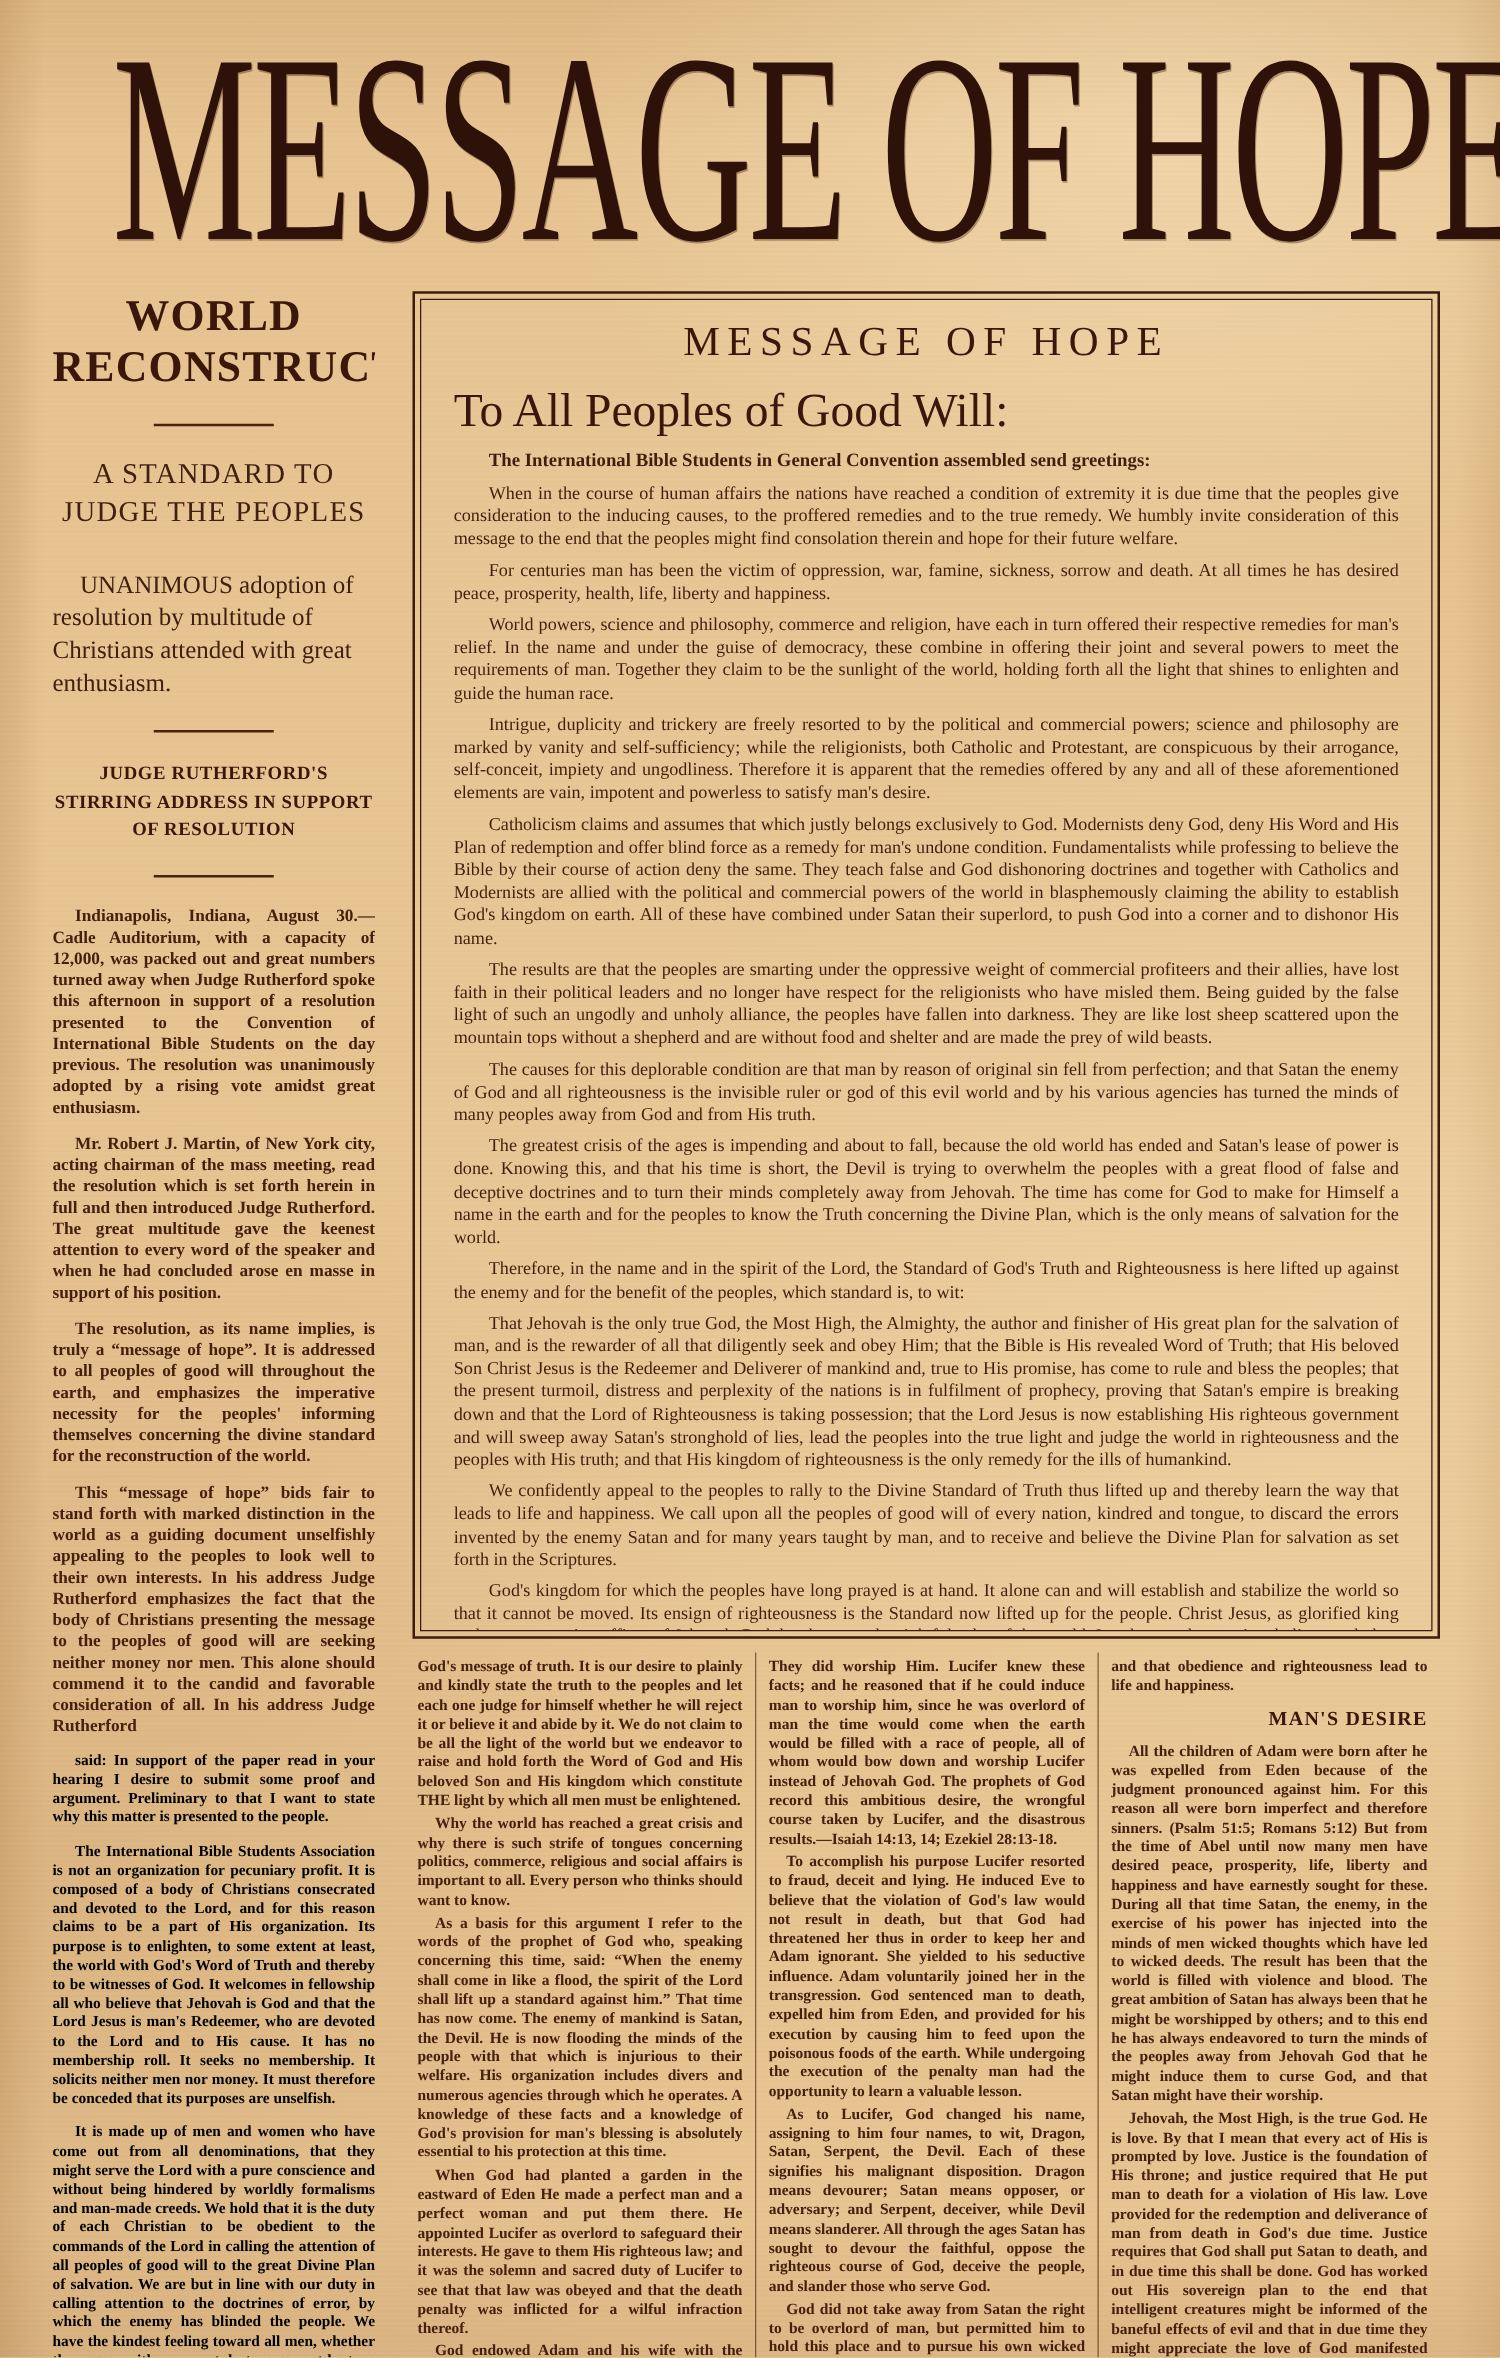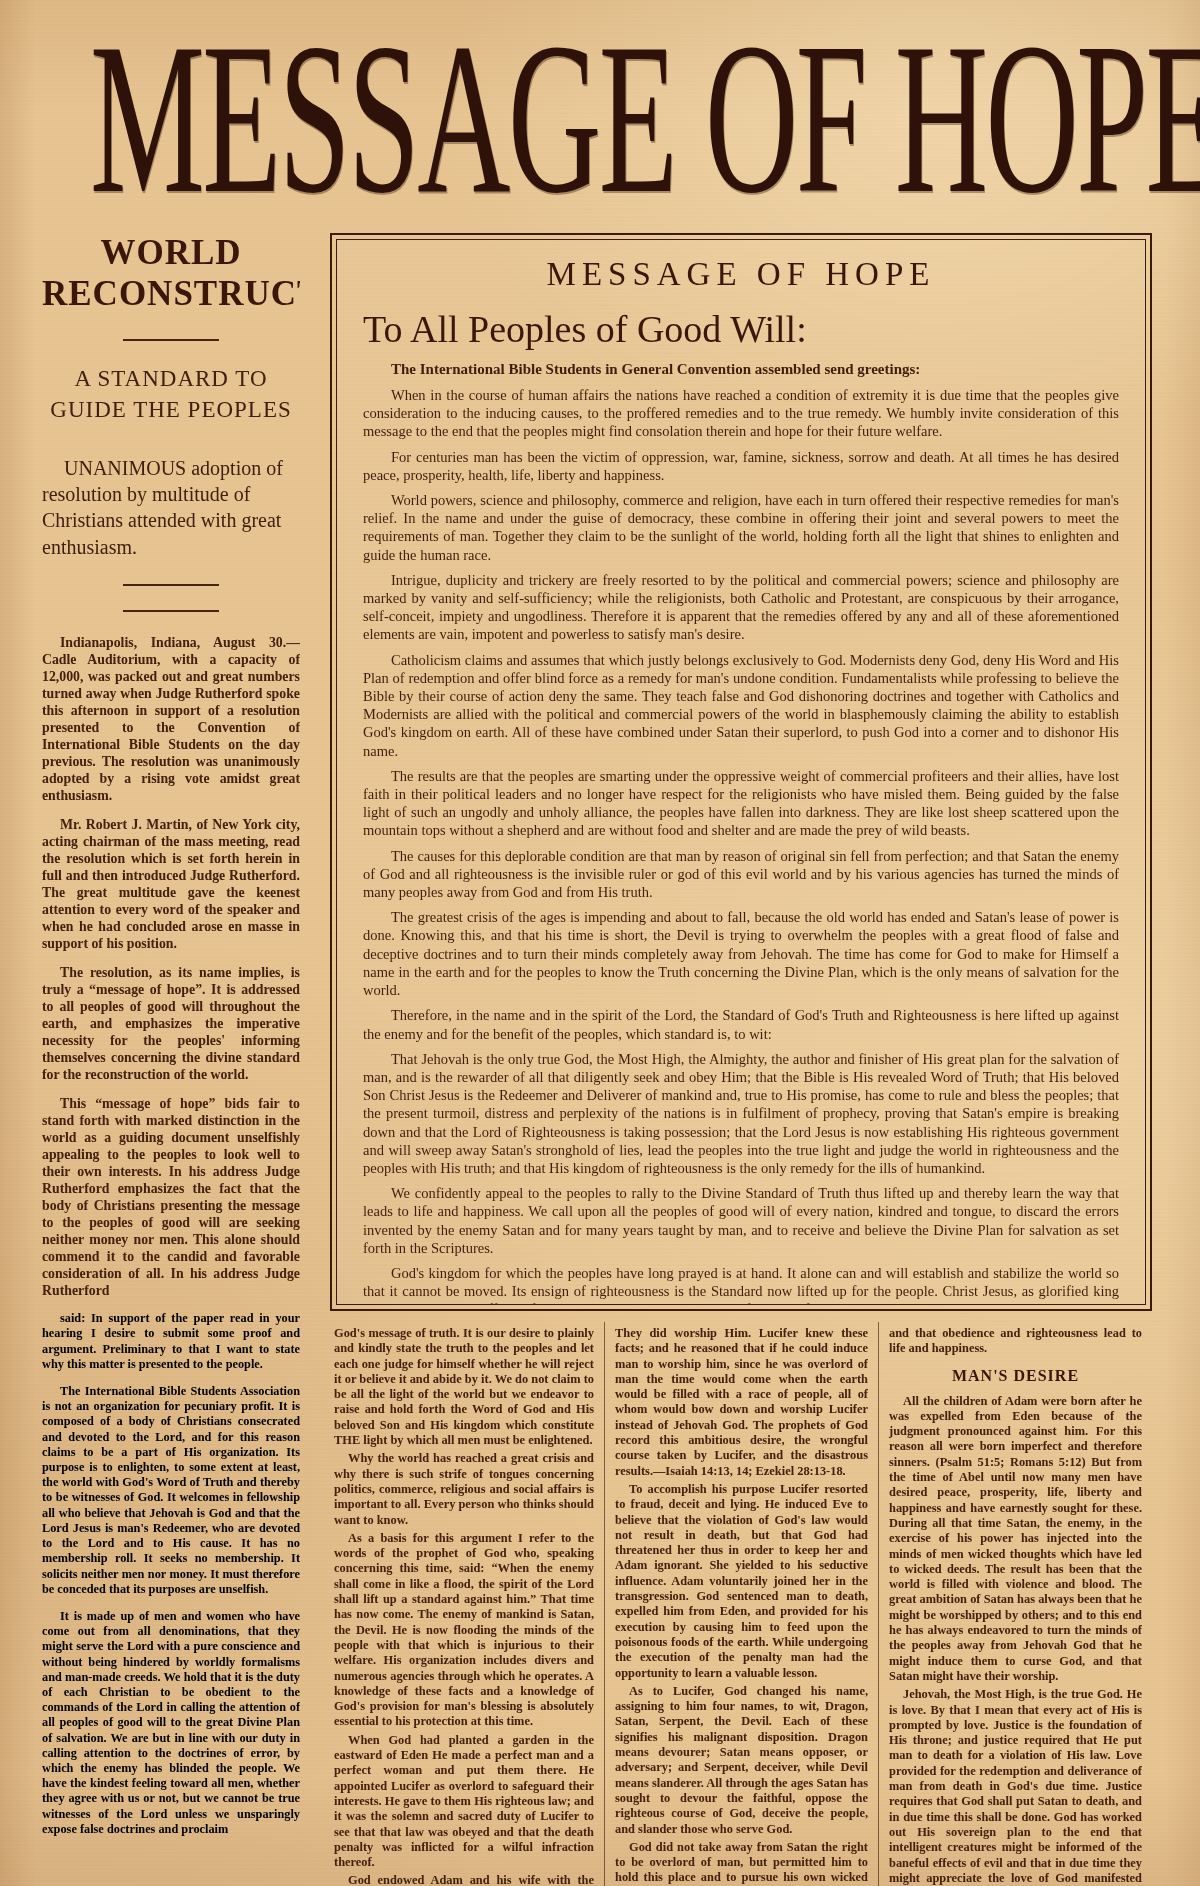--- a/index.html
+++ b/index.html
@@ -50,38 +50,39 @@
   .box-salutation{font-size:38px;font-weight:400;color:#3a160b;margin:0 0 10px;}
   .box-greeting{font-size:15px;font-weight:700;text-indent:28px;margin:0 0 8px;color:#401d0d;}
   .box-body p{font-size:14.5px;line-height:18.2px;text-align:justify;text-indent:28px;margin:0 0 7px;color:#401d0d;}
 
   
   .bottom{position:absolute;left:330px;top:1322px;width:822px;height:564px;display:flex;}
   .bcol{width:274px;box-sizing:border-box;padding:4px 10px 0 4px;overflow:hidden;text-align:justify;}
   .bcol + .bcol{border-left:1px solid rgba(70,35,15,.65);padding-left:10px;}
   .bcol p{font-size:12.4px;line-height:15.3px;font-weight:700;text-indent:14px;margin:0 0 3px;color:#44200e;}
   .bcol p.noindent{text-indent:0;}
-  .bcol-heading{text-align:center;font-size:16px;font-weight:700;letter-spacing:1px;color:#3a160b;margin:10px 0 9px;}
+  .bcol-heading{text-align:right;font-size:16px;font-weight:700;letter-spacing:1px;color:#3a160b;margin:10px 0 9px;}
 </style>
 </head>
 <body>
 
 <div class="paper-shade"></div>
 <div class="grain"></div>
 
 <header class="masthead">
   <h1>MESSAGE OF HOPE</h1>
 </header>
 
 <aside class="left-col">
   <h2 class="lc-headline">WORLD RECONSTRUCTION</h2>
   <hr class="rule">
-  <p class="lc-subhead">A STANDARD TO GUIDE THE PEOPLES</p>
+  <p class="lc-subhead">A STANDARD TO JUDGE THE PEOPLES</p>
   <p class="lc-deck">UNANIMOUS adoption of resolution by multitude of Christians attended with great enthusiasm.</p>
   <hr class="rule">
+  <p class="lc-kicker">JUDGE RUTHERFORD'S STIRRING ADDRESS IN SUPPORT OF RESOLUTION</p>
   <hr class="rule">
   <div class="lc-body lc-lg">
     <p>Indianapolis, Indiana, August 30.—Cadle Auditorium, with a capacity of 12,000, was packed out and great numbers turned away when Judge Rutherford spoke this afternoon in support of a resolution presented to the Convention of International Bible Students on the day previous. The resolution was unanimously adopted by a rising vote amidst great enthusiasm.</p>
     <p>Mr. Robert J. Martin, of New York city, acting chairman of the mass meeting, read the resolution which is set forth herein in full and then introduced Judge Rutherford. The great multitude gave the keenest attention to every word of the speaker and when he had concluded arose en masse in support of his position.</p>
     <p>The resolution, as its name implies, is truly a “message of hope”. It is addressed to all peoples of good will throughout the earth, and emphasizes the imperative necessity for the peoples' informing themselves concerning the divine standard for the reconstruction of the world.</p>
     <p>This “message of hope” bids fair to stand forth with marked distinction in the world as a guiding document unselfishly appealing to the peoples to look well to their own interests. In his address Judge Rutherford emphasizes the fact that the body of Christians presenting the message to the peoples of good will are seeking neither money nor men. This alone should commend it to the candid and favorable consideration of all. In his address Judge Rutherford</p>
   </div>
   <div class="lc-body lc-sm">
     <p class="noindent">said: In support of the paper read in your hearing I desire to submit some proof and argument. Preliminary to that I want to state why this matter is presented to the people.</p>
     <p>The International Bible Students Association is not an organization for pecuniary profit. It is composed of a body of Christians consecrated and devoted to the Lord, and for this reason claims to be a part of His organization. Its purpose is to enlighten, to some extent at least, the world with God's Word of Truth and thereby to be witnesses of God. It welcomes in fellowship all who believe that Jehovah is God and that the Lord Jesus is man's Redeemer, who are devoted to the Lord and to His cause. It has no membership roll. It seeks no membership. It solicits neither men nor money. It must therefore be conceded that its purposes are unselfish.</p>

